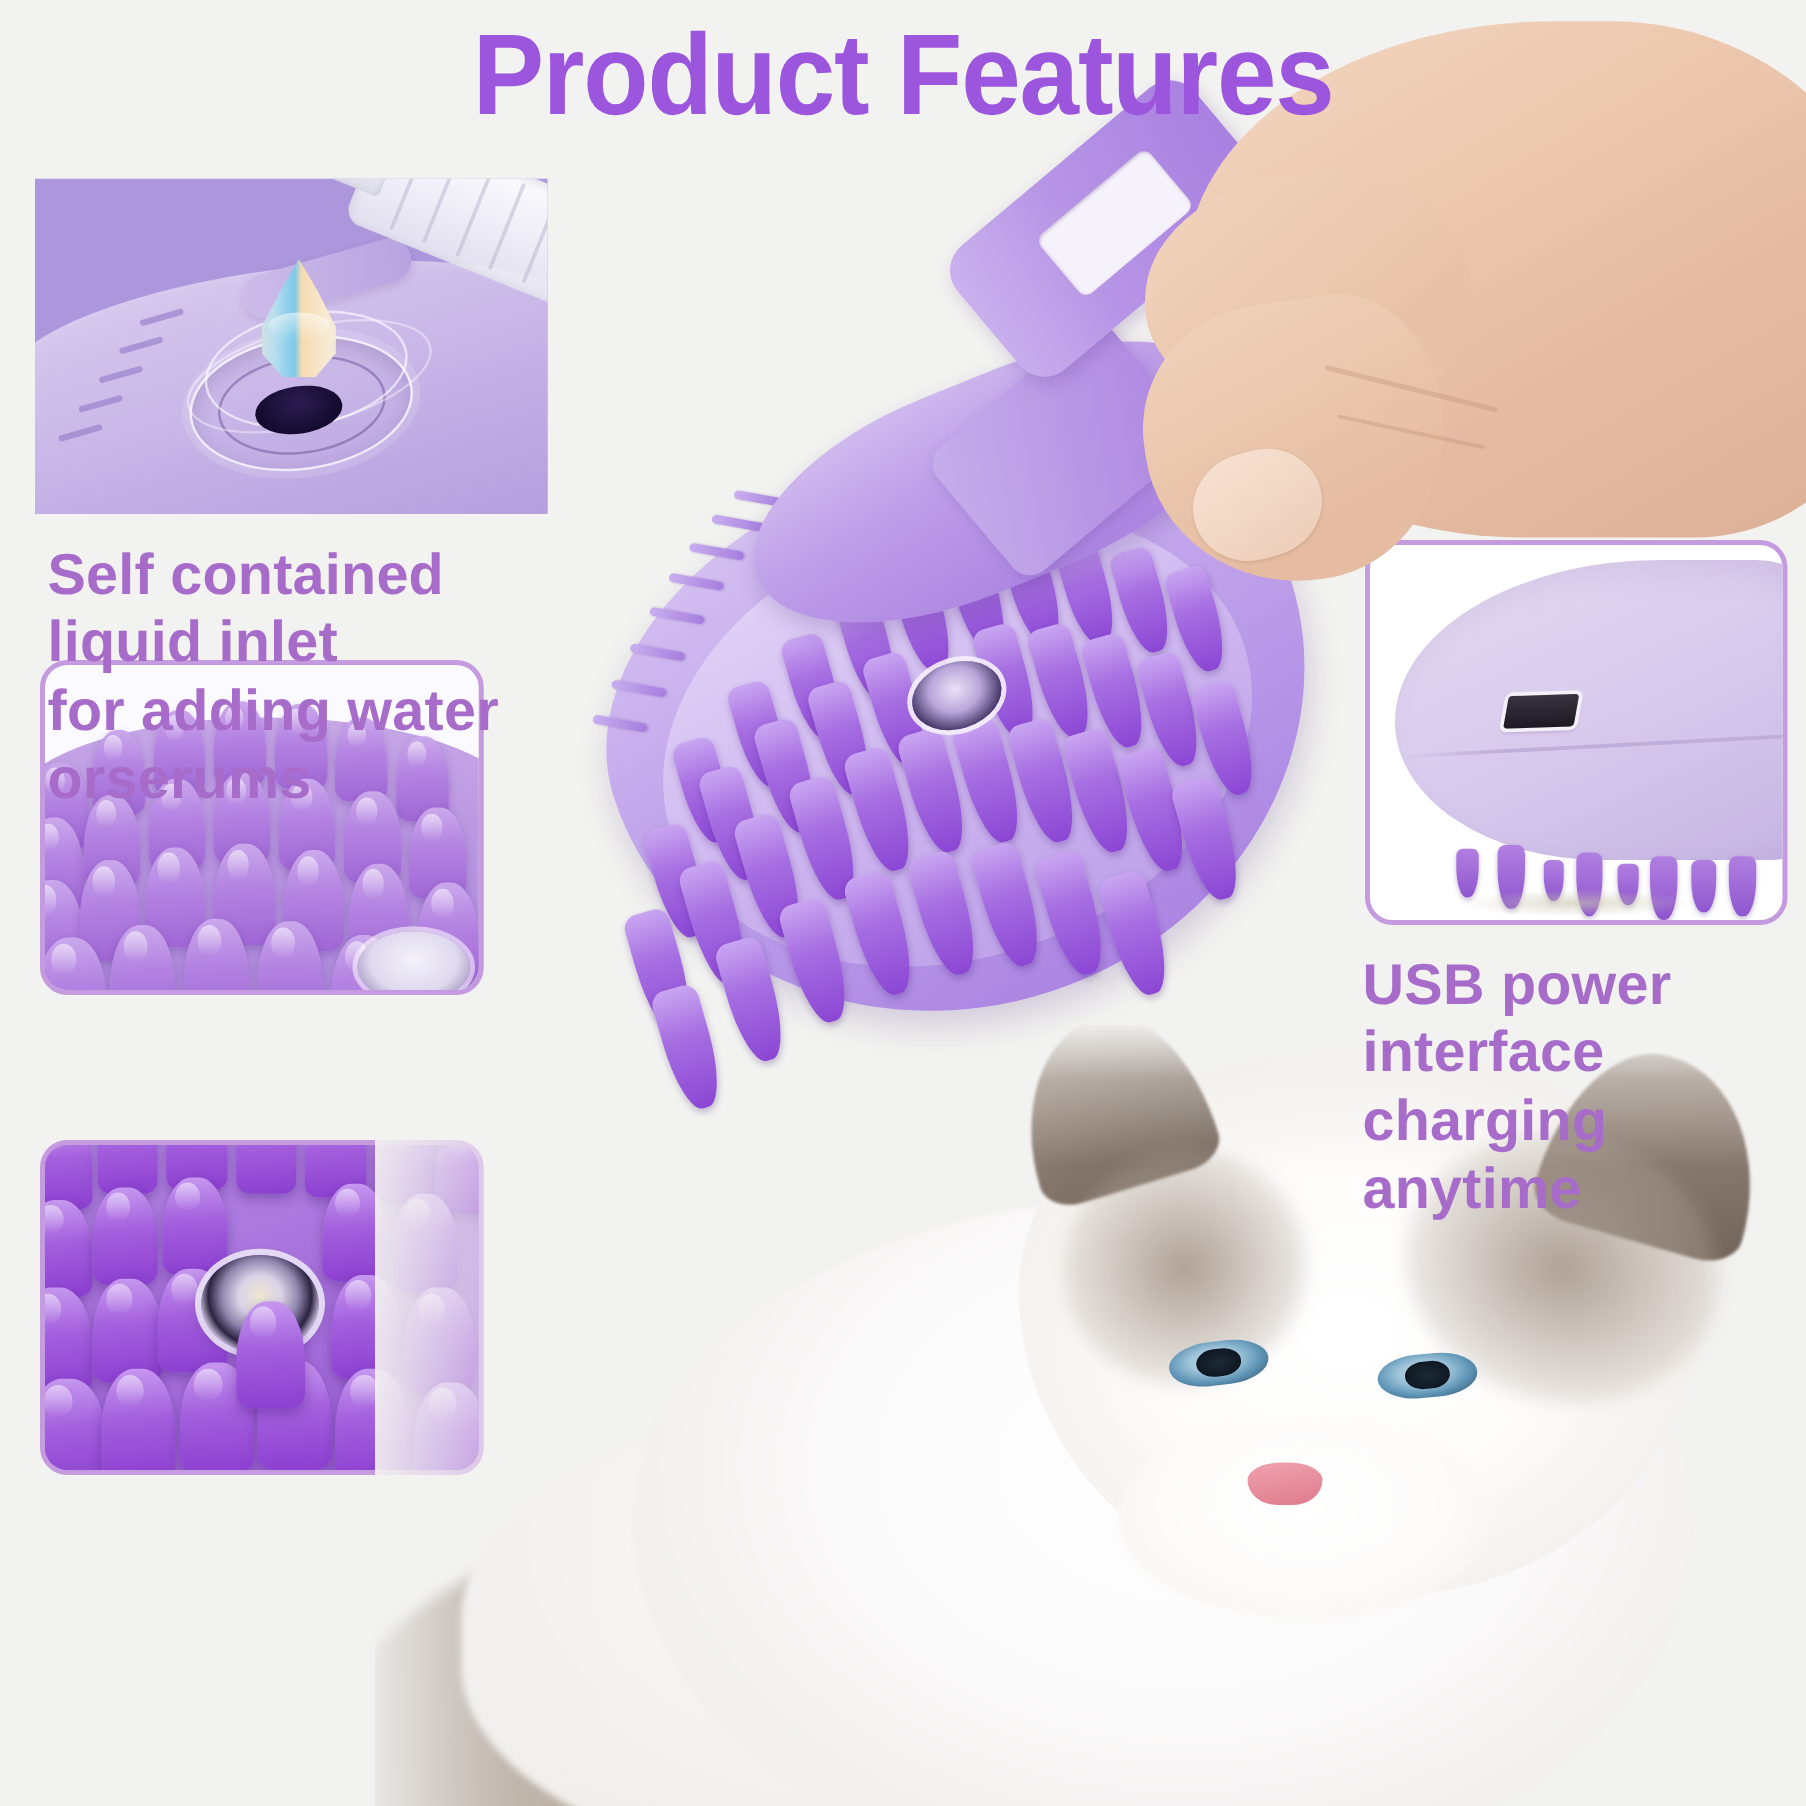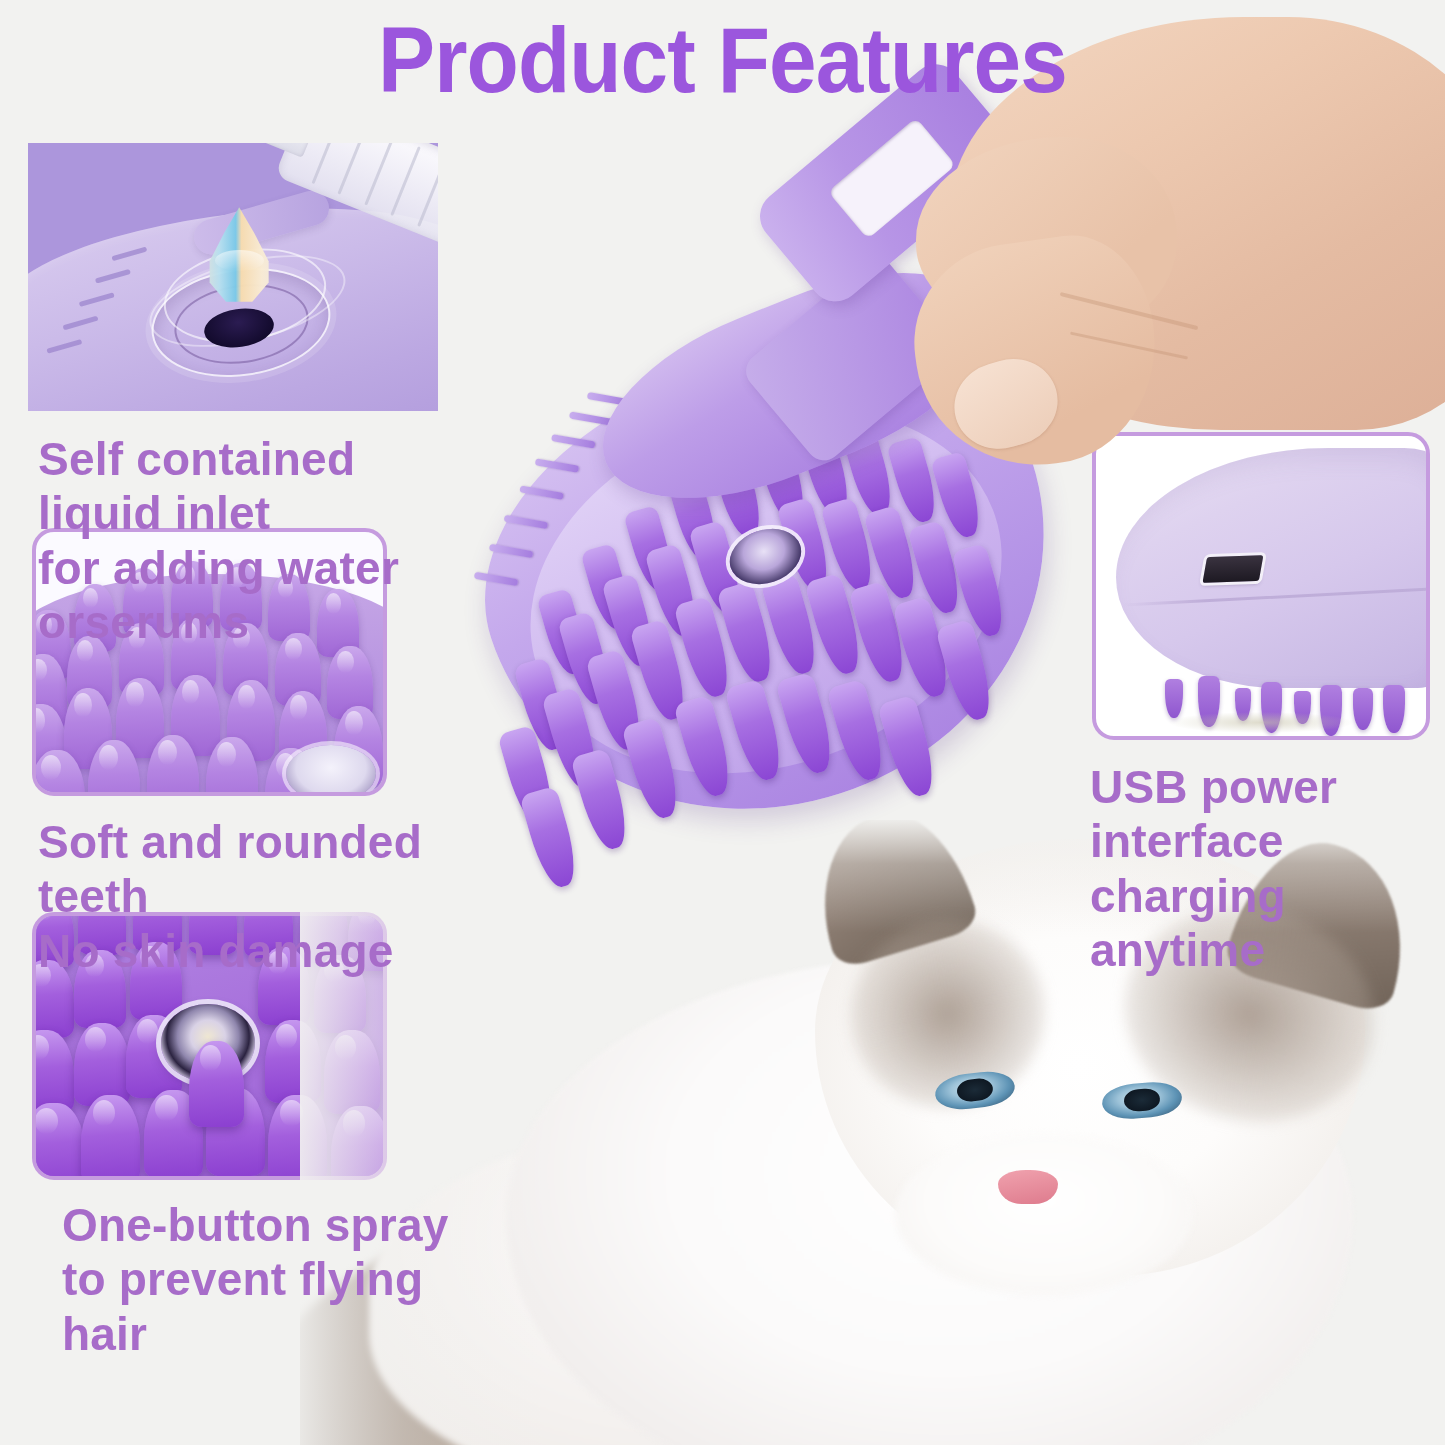--- a/index.html
+++ b/index.html
@@ -444,22 +444,20 @@
     <div class="nub" style="left:55%; top:57%; width:14%; height:31%;"></div>
     <div class="nub" style="left:70%; top:61%; width:14%; height:31%;"></div>
     <div class="nub" style="left:86%; top:67%; width:14%; height:31%;"></div>
     <div class="nub" style="left:-2%; top:84%; width:16%; height:32%;"></div>
     <div class="nub" style="left:15%; top:80%; width:15%; height:32%;"></div>
     <div class="nub" style="left:32%; top:78%; width:15%; height:32%;"></div>
     <div class="nub" style="left:49%; top:79%; width:15%; height:32%;"></div>
     <div class="nub" style="left:66%; top:83%; width:15%; height:32%;"></div>
     <div class="nozzle"></div>
   </div>
-  <div class="caption" id="c2" style="left:38px; top:815px; width:430px;">Soft and rounded teeth
-No skin damage</div>
 
   <div class="panel framed" id="p3">
     <div class="pad"></div>
     <div class="nub" style="left:-4%; top:-8%;  width:15%; height:28%;"></div>
     <div class="nub" style="left:12%; top:-12%; width:14%; height:27%;"></div>
     <div class="nub" style="left:28%; top:-13%; width:14%; height:27%;"></div>
     <div class="nub" style="left:44%; top:-12%; width:14%; height:27%;"></div>
     <div class="nub" style="left:60%; top:-11%; width:14%; height:27%;"></div>
     <div class="nub" style="left:76%; top:-9%;  width:14%; height:27%;"></div>
     <div class="nub" style="left:90%; top:-6%;  width:14%; height:27%;"></div>
@@ -475,22 +473,20 @@
     <div class="nub" style="left:83%; top:44%; width:16%; height:32%;"></div>
     <div class="nub" style="left:-4%; top:72%; width:18%; height:34%;"></div>
     <div class="nub" style="left:13%; top:69%; width:17%; height:34%;"></div>
     <div class="nub" style="left:31%; top:67%; width:17%; height:34%;"></div>
     <div class="nub" style="left:49%; top:66%; width:17%; height:34%;"></div>
     <div class="nub" style="left:67%; top:69%; width:17%; height:34%;"></div>
     <div class="nub" style="left:85%; top:73%; width:17%; height:34%;"></div>
     <div class="spray"></div>
     <div class="nub" style="left:44%; top:48%; width:16%; height:33%; z-index:5;"></div>
   </div>
-  <div class="caption" id="c3" style="left:62px; top:1198px; width:400px;">One-button spray
-to prevent flying hair</div>
 
   <div class="panel framed" id="p4">
     <div class="body"></div>
     <div class="seam"></div>
     <div class="usb"></div>
     <div class="tooth" style="left:21%; bottom:6%;  width:5.5%; height:13%;"></div>
     <div class="tooth" style="left:31%; bottom:3%;  width:6.5%; height:17%;"></div>
     <div class="tooth" style="left:42%; bottom:5%;  width:5%;   height:11%;"></div>
     <div class="tooth" style="left:50%; bottom:1%;  width:6.5%; height:17%;"></div>
     <div class="tooth" style="left:60%; bottom:4%;  width:5%;   height:11%;"></div>

